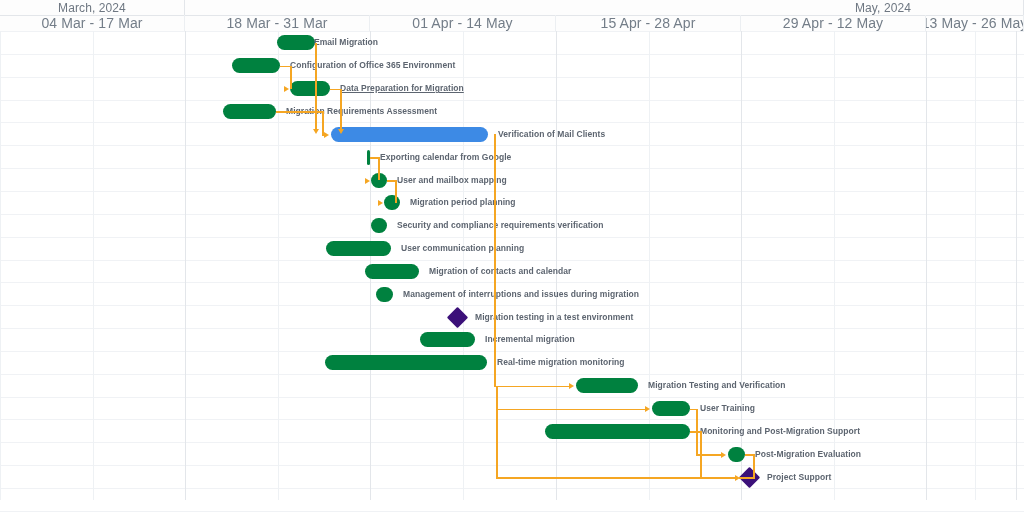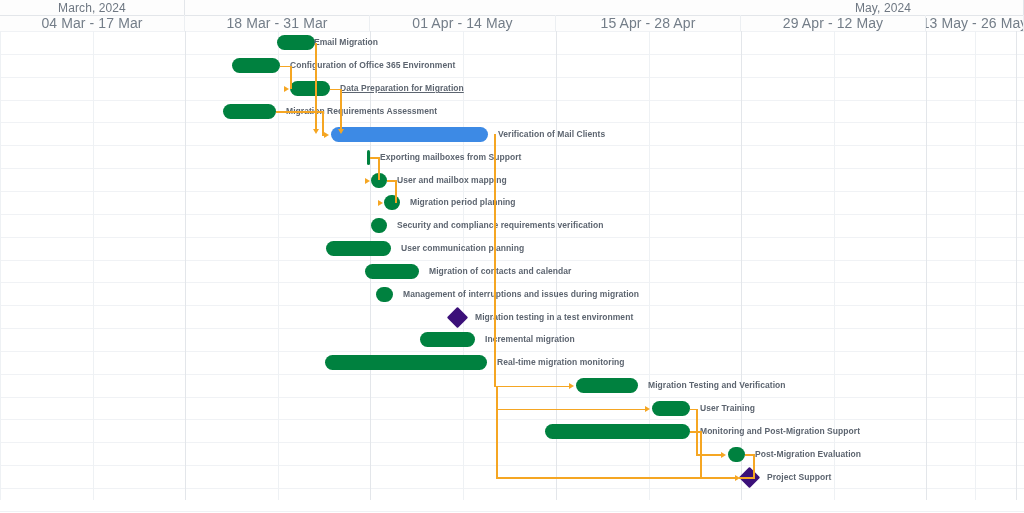--- a/index.html
+++ b/index.html
@@ -124,21 +124,21 @@
       <div class="tlabel" style="left: 314px; top: 6.425px;">Email Migration</div>
       <div class="bar green" title="Configuration of Office 365 Environment" style="left: 232px; top: 27.275px; width: 48px;"></div>
       <div class="tlabel" style="left: 290px; top: 29.275px;">Configuration of Office 365 Environment</div>
       <div class="bar green" title="Data Preparation for Migration" style="left: 290px; top: 50.125px; width: 40px;"></div>
       <div class="tlabel" style="left: 340px; top: 52.125px; text-decoration: underline;">Data Preparation for Migration</div>
       <div class="bar green" title="Migration Requirements Assessment" style="left: 223px; top: 72.975px; width: 53px;"></div>
       <div class="tlabel" style="left: 286px; top: 74.975px;">Migration Requirements Assessment</div>
       <div class="bar blue" title="Configuration of Mail Clients" style="left: 331px; top: 95.825px; width: 157px;"></div>
       <div class="tlabel" style="left: 498px; top: 97.825px;">Verification of Mail Clients</div>
       <div class="bar green thin" title="Exporting mailboxes from Google" style="left: 367px; top: 118.675px; width: 3px;"></div>
-      <div class="tlabel" style="left: 380px; top: 120.675px;">Exporting mailboxes from Support</div>
+      <div class="tlabel" style="left: 380px; top: 120.675px;">Exporting calendar from Google</div>
       <div class="bar green" title="User and mailbox mapping" style="left: 371px; top: 141.525px; width: 16px;"></div>
       <div class="tlabel" style="left: 397px; top: 143.525px;">User and mailbox mapping</div>
       <div class="bar green" title="Migration period planning" style="left: 384px; top: 164.375px; width: 16px;"></div>
       <div class="tlabel" style="left: 410px; top: 166.375px;">Migration period planning</div>
       <div class="bar green" title="Security and compliance requirements verification" style="left: 371px; top: 187.225px; width: 16px;"></div>
       <div class="tlabel" style="left: 397px; top: 189.225px;">Security and compliance requirements verification</div>
       <div class="bar green" title="User communication planning" style="left: 326px; top: 210.075px; width: 65px;"></div>
       <div class="tlabel" style="left: 401px; top: 212.075px;">User communication planning</div>
       <div class="bar green" title="Migration of contacts and calendar" style="left: 365px; top: 232.925px; width: 54px;"></div>
       <div class="tlabel" style="left: 429px; top: 234.925px;">Migration of contacts and calendar</div>

